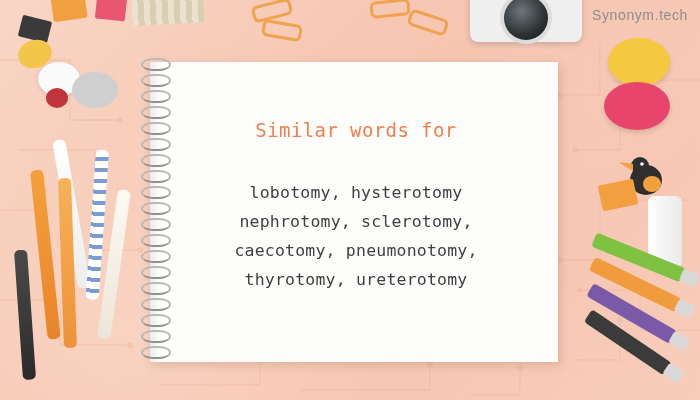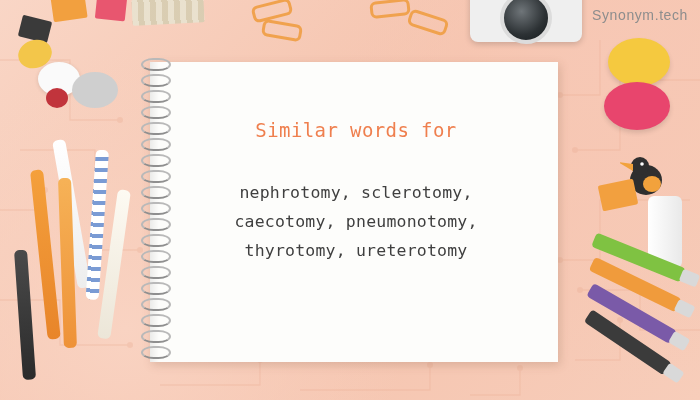--- a/index.html
+++ b/index.html
@@ -285,20 +285,21 @@
   <div class="pen" style="left:30px;top:170px;height:170px;background:linear-gradient(180deg,#f4a03c,#e8852a);transform:rotate(-6deg);"></div>
   <div class="pen" style="left:58px;top:178px;height:170px;background:linear-gradient(180deg,#f6b257,#ee9238);transform:rotate(-2deg);"></div>
   <div class="pen" style="left:96px;top:150px;height:150px;background:repeating-linear-gradient(180deg,#ffffff 0 7px,#7a9bd4 7px 11px);transform:rotate(4deg);"></div>
   <div class="pen" style="left:118px;top:190px;height:150px;background:linear-gradient(180deg,#fdfaf2,#ece6d8);transform:rotate(8deg);"></div>
   <div class="pen" style="left:14px;top:250px;height:130px;background:linear-gradient(180deg,#4a4a4a,#2b2b2b);transform:rotate(-4deg);"></div>
 
   <div class="notepad">
     <div class="note-inner">
       <div class="title-line">Similar words for</div>
       <div class="synonyms">
+        <div>lobotomy, hysterotomy</div>
         <div>nephrotomy, sclerotomy,</div>
         <div>caecotomy, pneumonotomy,</div>
         <div>thyrotomy, ureterotomy</div>
       </div>
     </div>
   </div>
 
   <div class="spiral" id="spiral">
       <div class="ring" style="top: 0px;"></div>
       <div class="ring" style="top: 16px;"></div>

